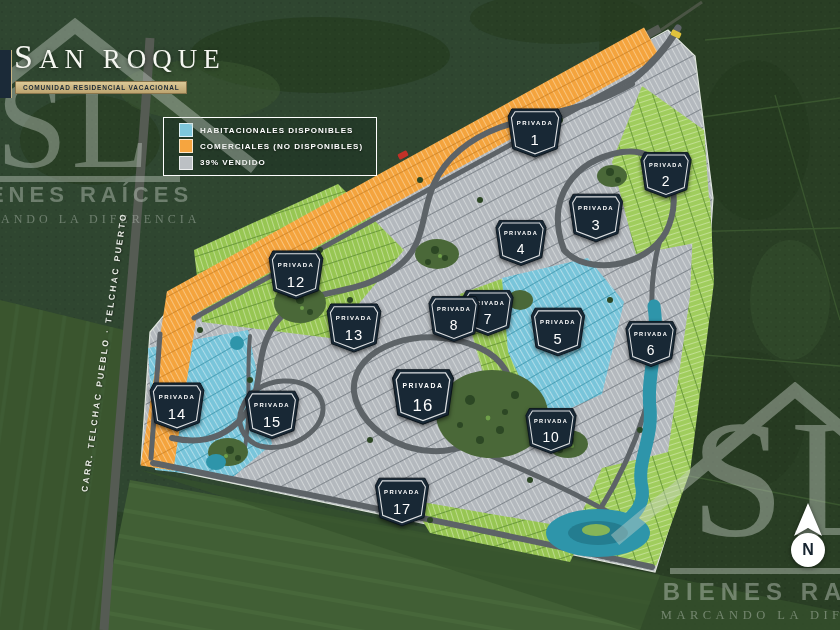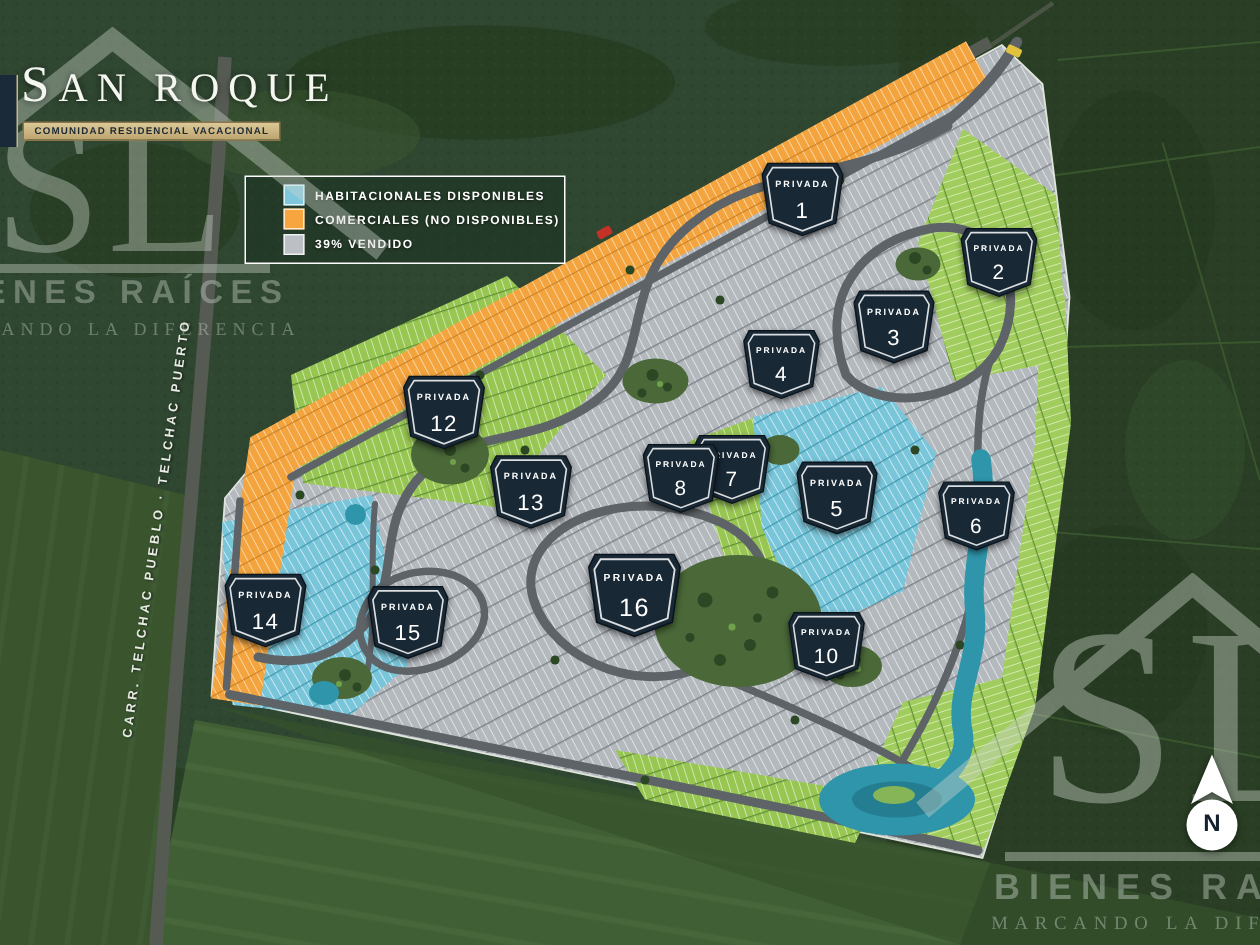--- a/index.html
+++ b/index.html
@@ -17,21 +17,21 @@
   .logo-title::first-letter{font-size:34px;}
   .logo-ribbon{display:inline-block;margin-left:15px;margin-top:2px;
                background:linear-gradient(#dcc997,#bda46f);color:#1c2a36;
                font-size:6.5px;font-weight:bold;letter-spacing:.8px;
                padding:2px 7px;border:1px solid #8a764d;white-space:nowrap;}
 
   
   .legend{position:absolute;left:163px;top:117px;width:214px;height:59px;z-index:30;
           border:1.5px solid #fff;background:rgba(10,28,22,.28);
           display:flex;flex-direction:column;justify-content:space-around;
-          padding:4px 25px;box-sizing:border-box;}
+          padding:4px 15px;box-sizing:border-box;}
   .legend-item{display:flex;align-items:center;gap:7px;}
   .legend-swatch{width:12px;height:12px;flex:0 0 auto;border:1px solid rgba(255,255,255,.75);}
   .legend-label{color:#fff;font-size:8px;font-weight:bold;letter-spacing:1px;white-space:nowrap;
                 text-shadow:0 1px 2px rgba(0,0,0,.6);}
 
   
   .badge-layer{position:absolute;inset:0;z-index:20;}
   .badge{position:absolute;transform:translate(-50%,-50%);}
   .badge svg{filter:drop-shadow(0 2px 2px rgba(0,0,0,.55));overflow:visible;}
   text.bt-label{font-family:"Liberation Sans",sans-serif;font-size:6.5px;font-weight:bold;
@@ -364,20 +364,28 @@
      </svg>
       </div>
       <div class="badge" style="left: 423px; top: 397px; width: 63px;">
         <svg viewBox="0 0 60 54" width="63" height="57">
        <polygon points="5,1 55,1 59,9 54,44 30,53 6,44 1,9" fill="#182835" stroke="#0b141c" stroke-width="1"></polygon>
        <polygon points="8.5,4 51.5,4 55.5,10.5 51,41.5 30,49.5 9,41.5 4.5,10.5" fill="none" stroke="rgba(255,255,255,.85)" stroke-width="1.2"></polygon>
        <text class="bt-label" x="30" y="18">PRIVADA</text>
        <text class="bt-num" x="30" y="40">16</text>
      </svg>
       </div>
+      <div class="badge" style="left: 402px; top: 502px; width: 55px;">
+        <svg viewBox="0 0 60 54" width="55" height="50">
+       <polygon points="5,1 55,1 59,9 54,44 30,53 6,44 1,9" fill="#182835" stroke="#0b141c" stroke-width="1"></polygon>
+       <polygon points="8.5,4 51.5,4 55.5,10.5 51,41.5 30,49.5 9,41.5 4.5,10.5" fill="none" stroke="rgba(255,255,255,.85)" stroke-width="1.2"></polygon>
+       <text class="bt-label" x="30" y="18">PRIVADA</text>
+       <text class="bt-num" x="30" y="40">17</text>
+     </svg>
+      </div>
     </div>
 
   <div class="road-label">CARR. TELCHAC PUEBLO · TELCHAC PUERTO</div>
 
   <div class="legend">
     <div style="display:flex;flex-direction:column;justify-content:space-around;height:100%;">
         <div class="legend-item">
           <span class="legend-swatch" style="background: rgb(126, 199, 220);"></span>
           <span class="legend-label">HABITACIONALES DISPONIBLES</span>
         </div>

